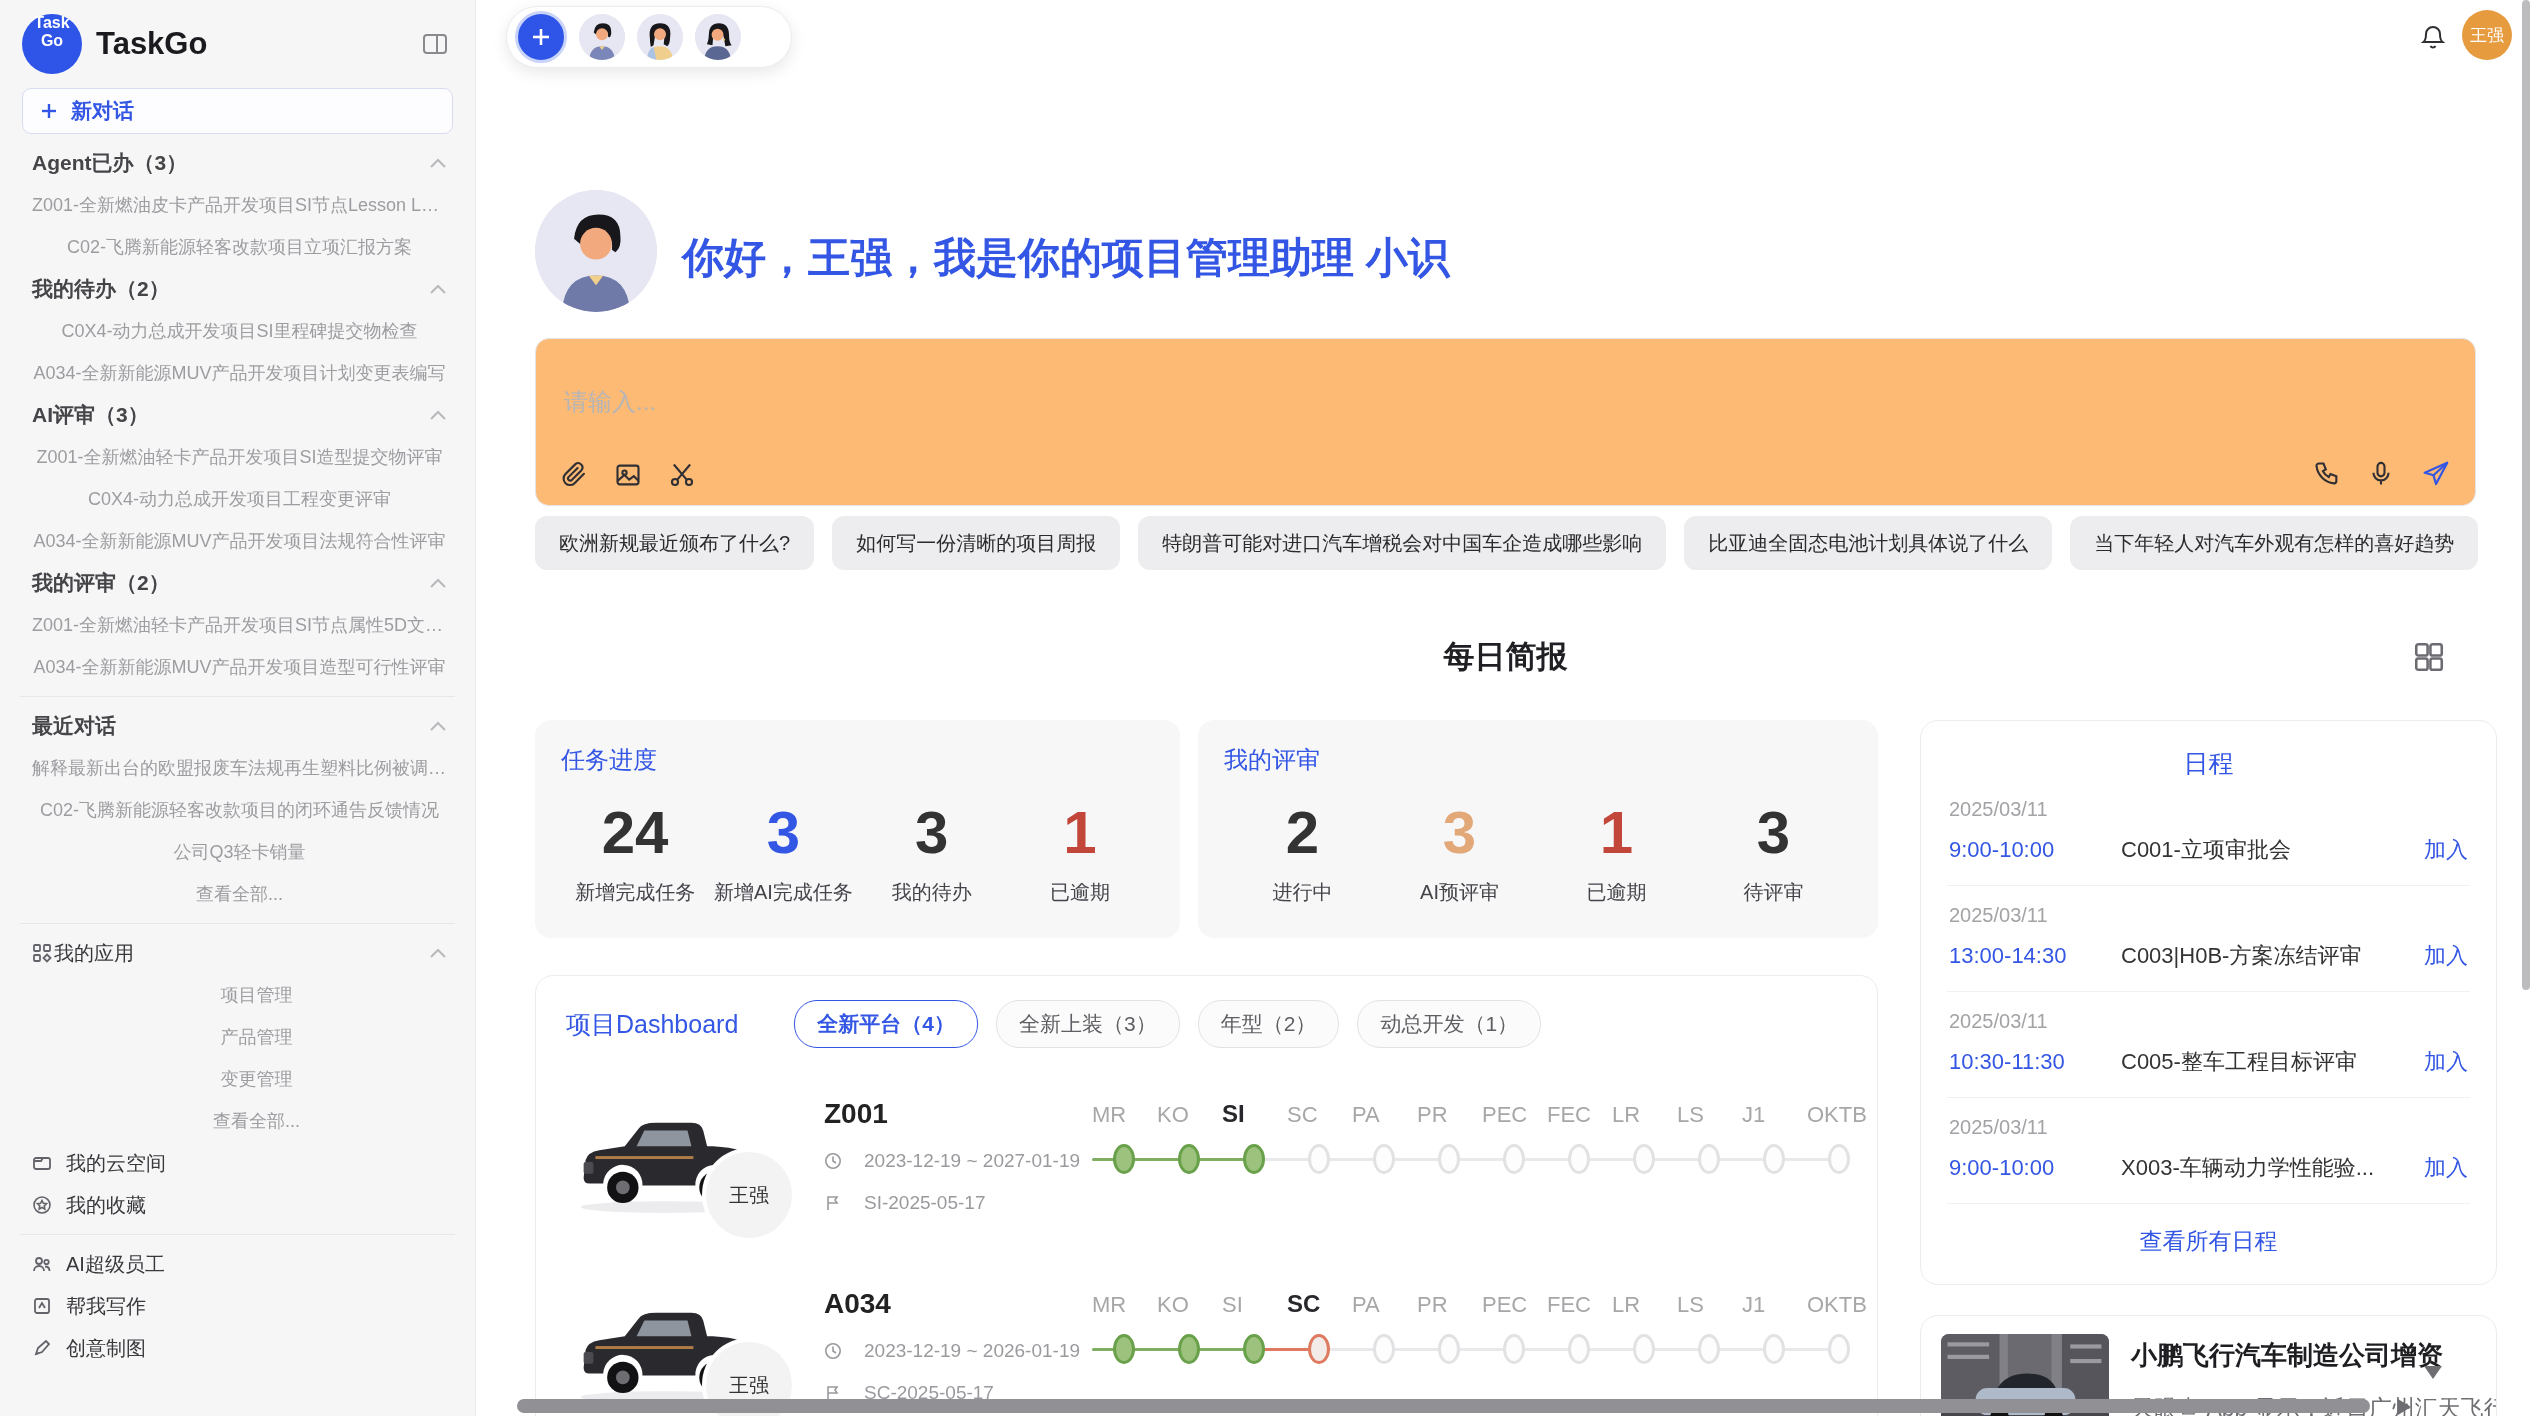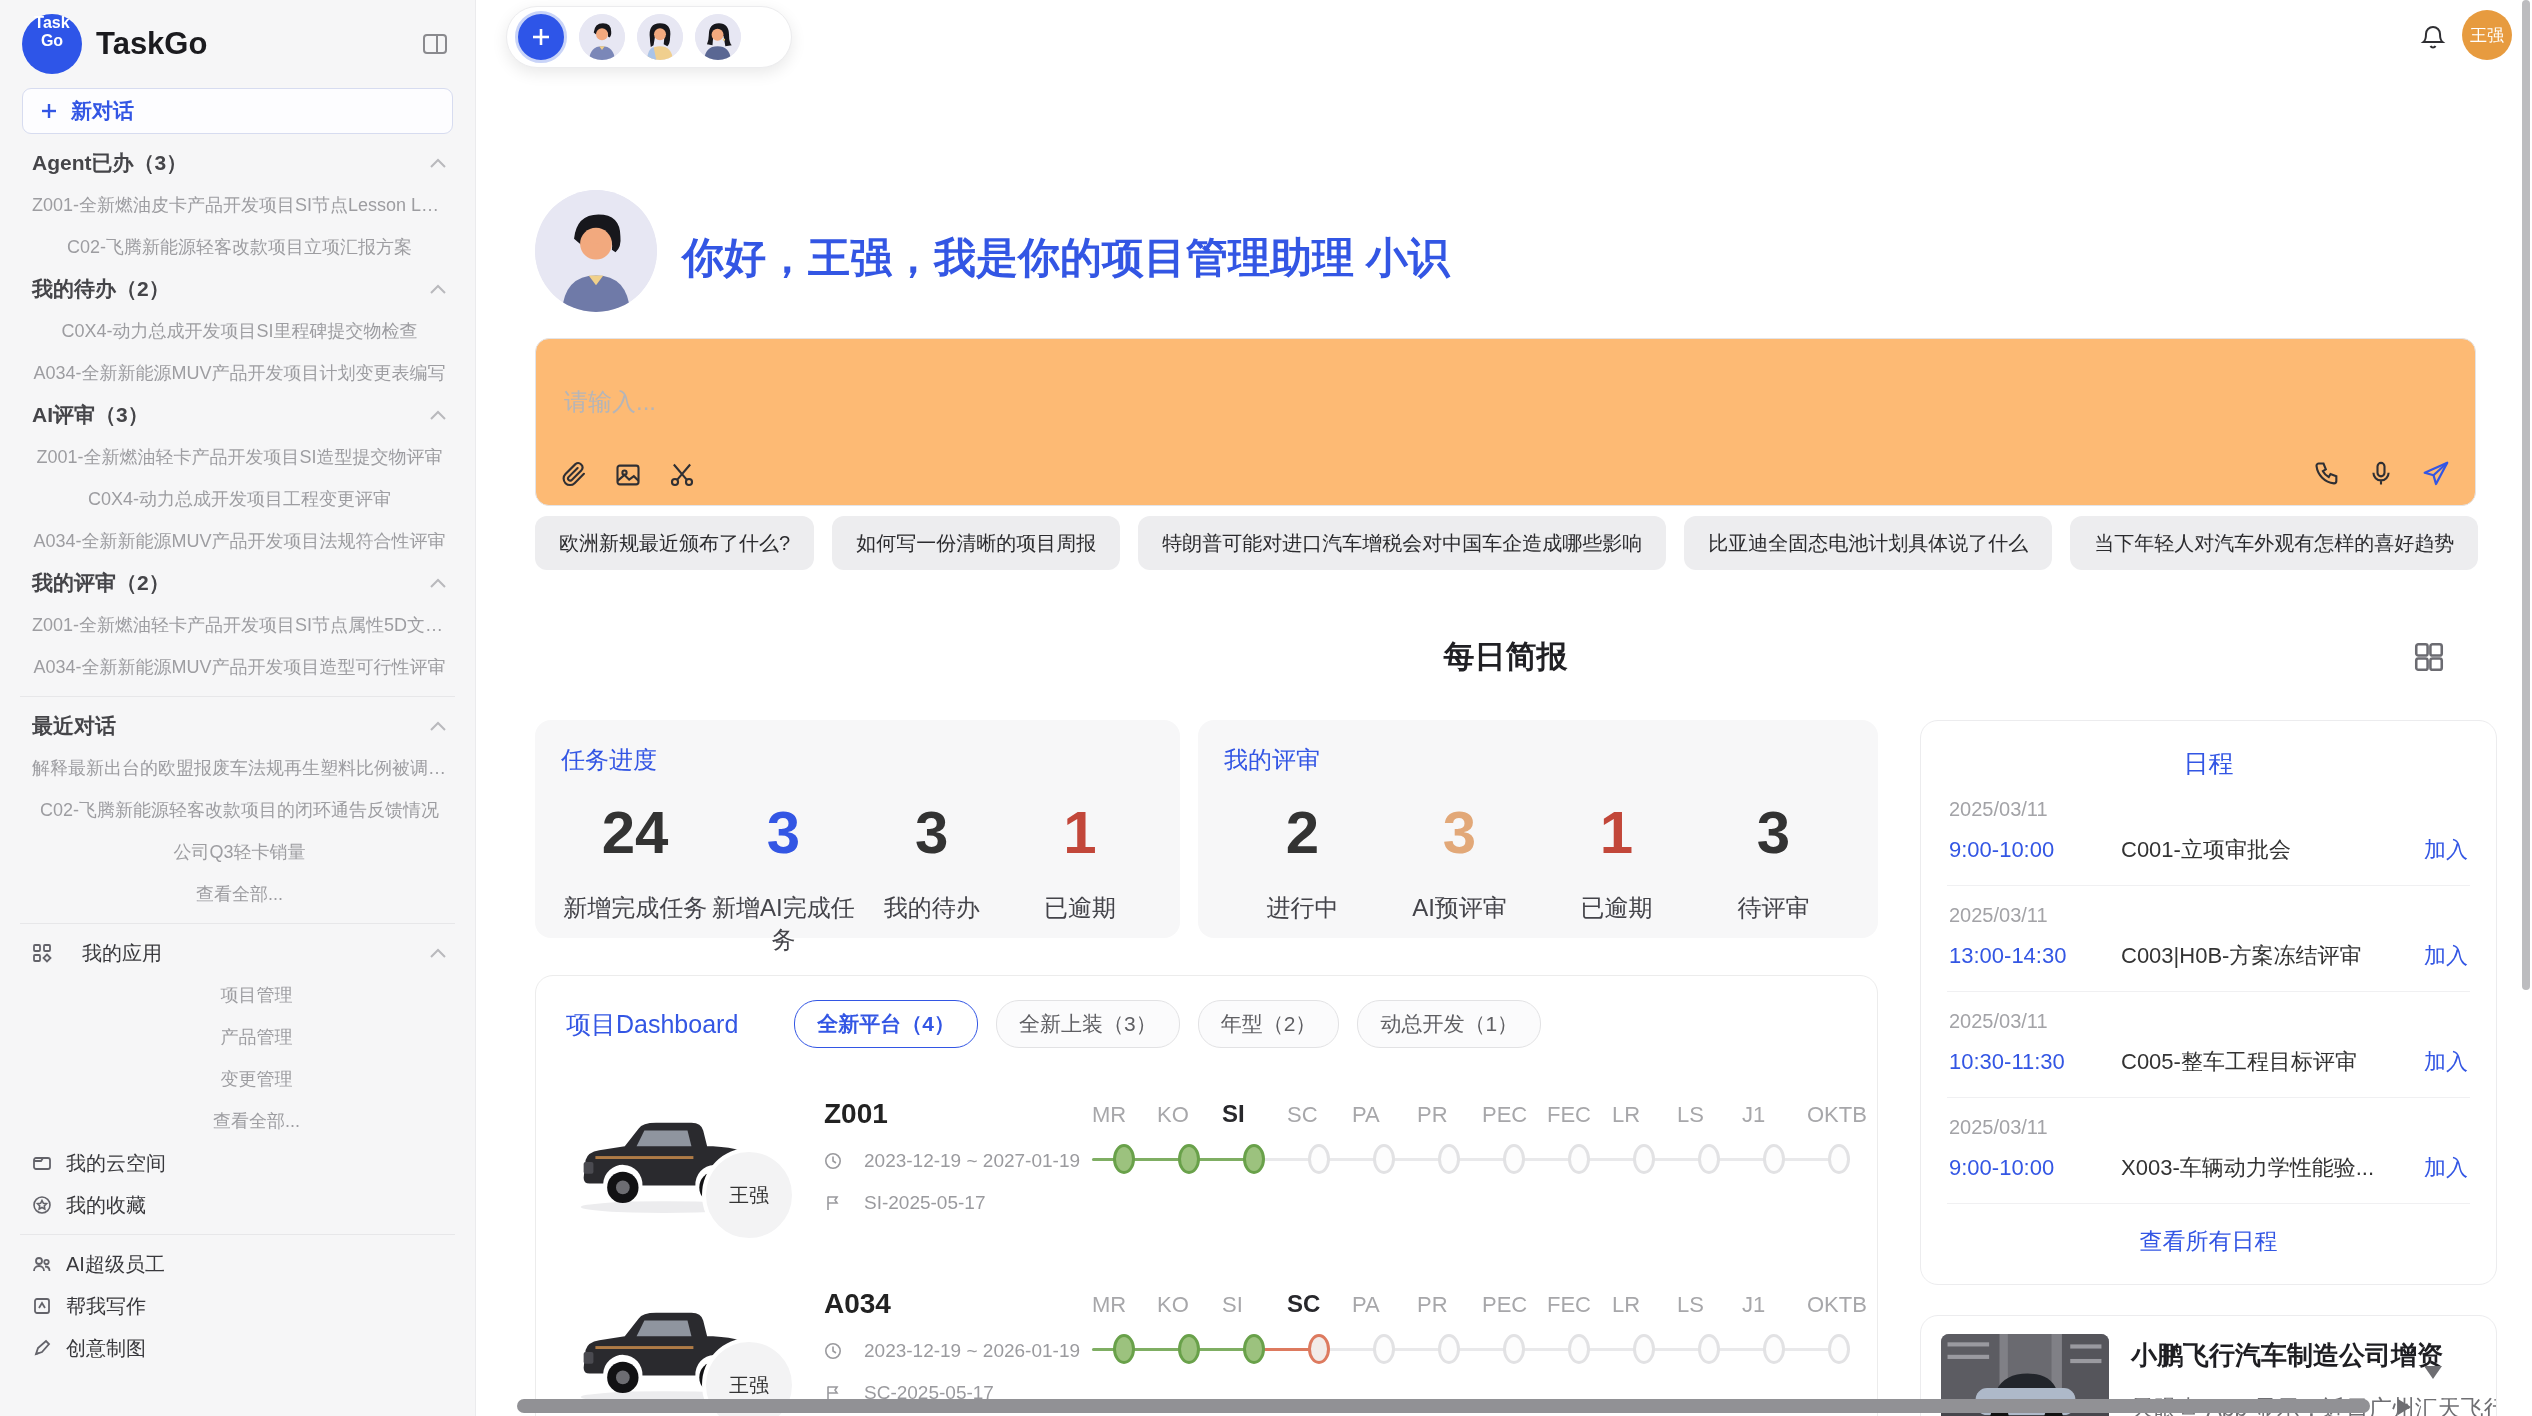--- a/index.html
+++ b/index.html
@@ -59,21 +59,21 @@
   .brief-title{position:absolute;top:636px;left:535px;width:1941px;text-align:center;font-size:31px;
                font-weight:bold;color:#202024;}
   .layout-icon{position:absolute;left:2412px;top:640px;cursor:pointer;color:#6b6b71;}
   .stat-card{position:absolute;top:720px;height:218px;background:#f7f7f8;border-radius:16px;
              box-sizing:border-box;padding:24px 26px;}
   .stat-title{font-size:24px;color:#3356e4;}
   .metrics{display:flex;margin-top:22px;}
   .metric{flex:1;text-align:center;}
   .m-value{font-size:60px;font-weight:600;color:#333;}
   .m-value.c-blue{color:#3356e4}.m-value.c-red{color:#c2473a}.m-value.c-orange{color:#e2a878}
-  .m-label{font-size:24px;color:#44444a;margin-top:25px;}
+  .m-label{font-size:20px;color:#44444a;margin-top:12px;}
   
   .schedule-card{position:absolute;left:1920px;top:720px;width:577px;height:565px;background:#fff;
                  border:1px solid #ececee;border-radius:18px;box-sizing:border-box;padding:18px 26px;}
   .sched-title{text-align:center;color:#3356e4;font-size:25px;margin-top:8px;}
   .sched-item{padding:18px 2px 20px;border-bottom:1px solid #f0f0f2;}
   .sched-date{color:#a3a3a7;font-size:20px;}
   .sched-row{display:flex;align-items:center;margin-top:14px;}
   .sched-time{color:#3356e4;font-size:22px;width:172px;flex:none;}
   .sched-name{color:#333;font-size:22px;flex:1;white-space:nowrap;overflow:hidden;text-overflow:ellipsis;}
   .join{color:#3356e4;font-size:22px;cursor:pointer;margin-left:14px;}
@@ -206,21 +206,21 @@
         </span>
     </div>
     <div class="sb-item">解释最新出台的欧盟报废车法规再生塑料比例被调至15%...</div>
     <div class="sb-item">C02-飞腾新能源轻客改款项目的闭环通告反馈情况</div>
     <div class="sb-item">公司Q3轻卡销量</div>
     <div class="sb-item">查看全部...</div>
 
     <div class="sb-divider"></div>
 
     <div class="sb-row" style="justify-content:space-between;">
-      <span style="display:flex;align-items:center;gap:30px;">
+      <span style="display:flex;align-items:center;gap:2px;">
         <span class="icon-g">
           <svg width="20" height="20" viewBox="0 0 20 20" fill="none" stroke="#63636a" stroke-width="1.8">
               <rect x="2" y="2" width="6" height="6" rx="1"></rect>
               <rect x="12" y="2" width="6" height="6" rx="1"></rect>
               <rect x="2" y="12" width="6" height="6" rx="1"></rect>
               <path d="M15 11.5l3.5 3.5-3.5 3.5-3.5-3.5z"></path>
             </svg>
         </span>
         <span>我的应用</span>
       </span>

